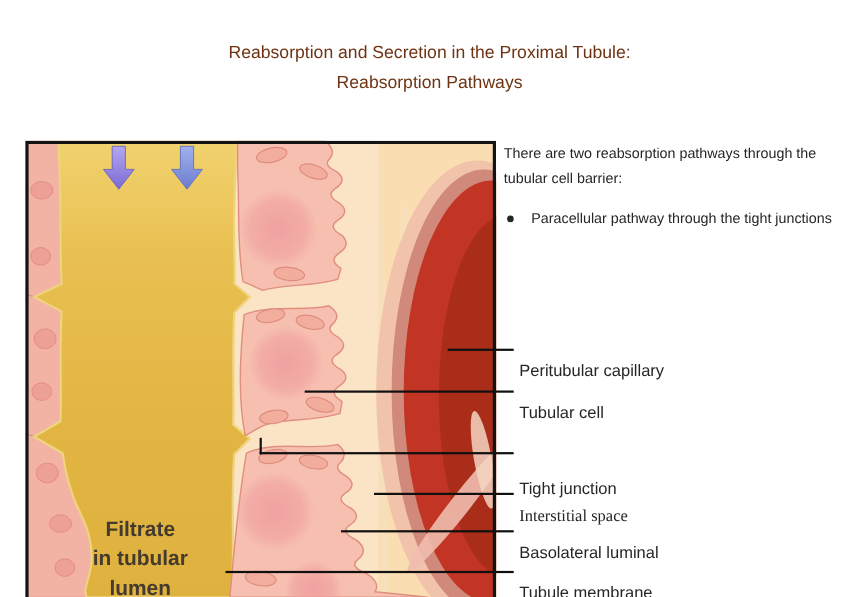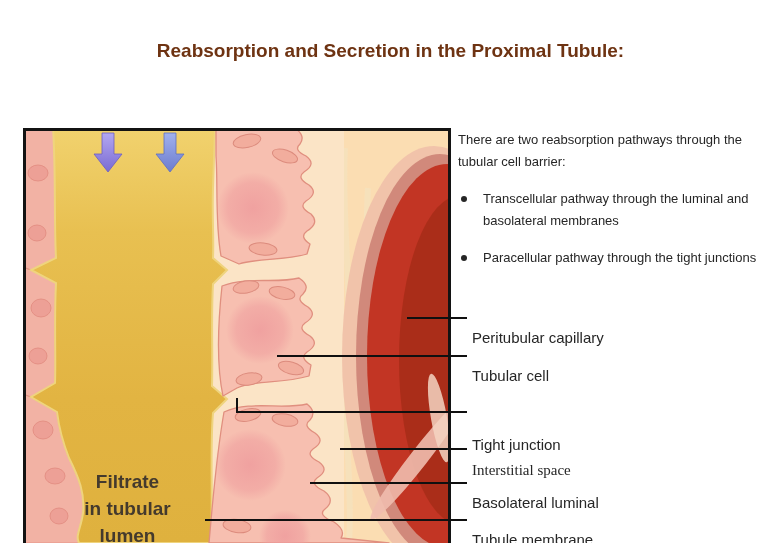--- a/index.html
+++ b/index.html
@@ -3,21 +3,21 @@
 <meta charset="utf-8">
 <style>
   html,body{margin:0;padding:0;}
   body{
     width:781px;height:543px;overflow:hidden;position:relative;
     background:#ffffff;
     font-family:"Liberation Sans","DejaVu Sans",sans-serif;
   }
   .title{
     position:absolute;top:24px;left:0;right:0;text-align:center;
-    font-size:19px;line-height:27px;font-weight:bold;
+    font-size:16px;line-height:27px;font-weight:normal;
     color:var(--title_brown,#6E3312);
   }
   .illustration{
     position:absolute;left:23px;top:128px;width:428px;height:415px;
   }
   .filtrate-label{
     position:absolute;left:55px;top:468px;width:145px;
     text-align:center;font-size:19px;line-height:27px;font-weight:bold;
     color:var(--filtrate_text,#443A2D);white-space:pre-line;
   }
@@ -40,20 +40,21 @@
   }
   .leader{position:absolute;background:var(--leader_line,#101010);}
   .leader.h{height:2px;}
   .leader.v{width:2px;}
 </style>
 </head>
 <body>
 
 <h1 class="title">
   <div>Reabsorption and Secretion in the Proximal Tubule:</div>
+  <div>Reabsorption Pathways</div>
 </h1>
 
 <svg class="illustration" viewBox="0 0 428 415">
   <defs>
     <linearGradient id="lumenGrad" x1="0" y1="0" x2="0" y2="1">
       <stop offset="0" stop-color="#F1D26E"></stop>
       <stop offset="0.25" stop-color="#E8C051"></stop>
       <stop offset="0.65" stop-color="#E2B442"></stop>
       <stop offset="1" stop-color="#DFB13E"></stop>
     </linearGradient>
@@ -169,24 +170,20 @@
 
 <div class="filtrate-label">Filtrate
 in tubular
 lumen</div>
 
 <div class="info-panel">
   <p class="intro">There are two reabsorption pathways through the tubular cell barrier:</p>
   <ul>
     <li>
       <span class="dot"></span>
-      <span>Transcellular pathway through the luminal and basolateral membranes</span>
-    </li>
-    <li>
-      <span class="dot"></span>
       <span>Paracellular pathway through the tight junctions</span>
     </li>
   </ul>
 </div>
 
 <div class="leader h" style="left:407px;top:317px;width:60px;"></div>
 <div class="leader h" style="left:277px;top:355px;width:190px;"></div>
 <div class="leader v" style="left:236px;top:398px;height:15px;"></div>
 <div class="leader h" style="left:236px;top:411px;width:231px;"></div>
 <div class="leader h" style="left:340px;top:448px;width:127px;"></div>

